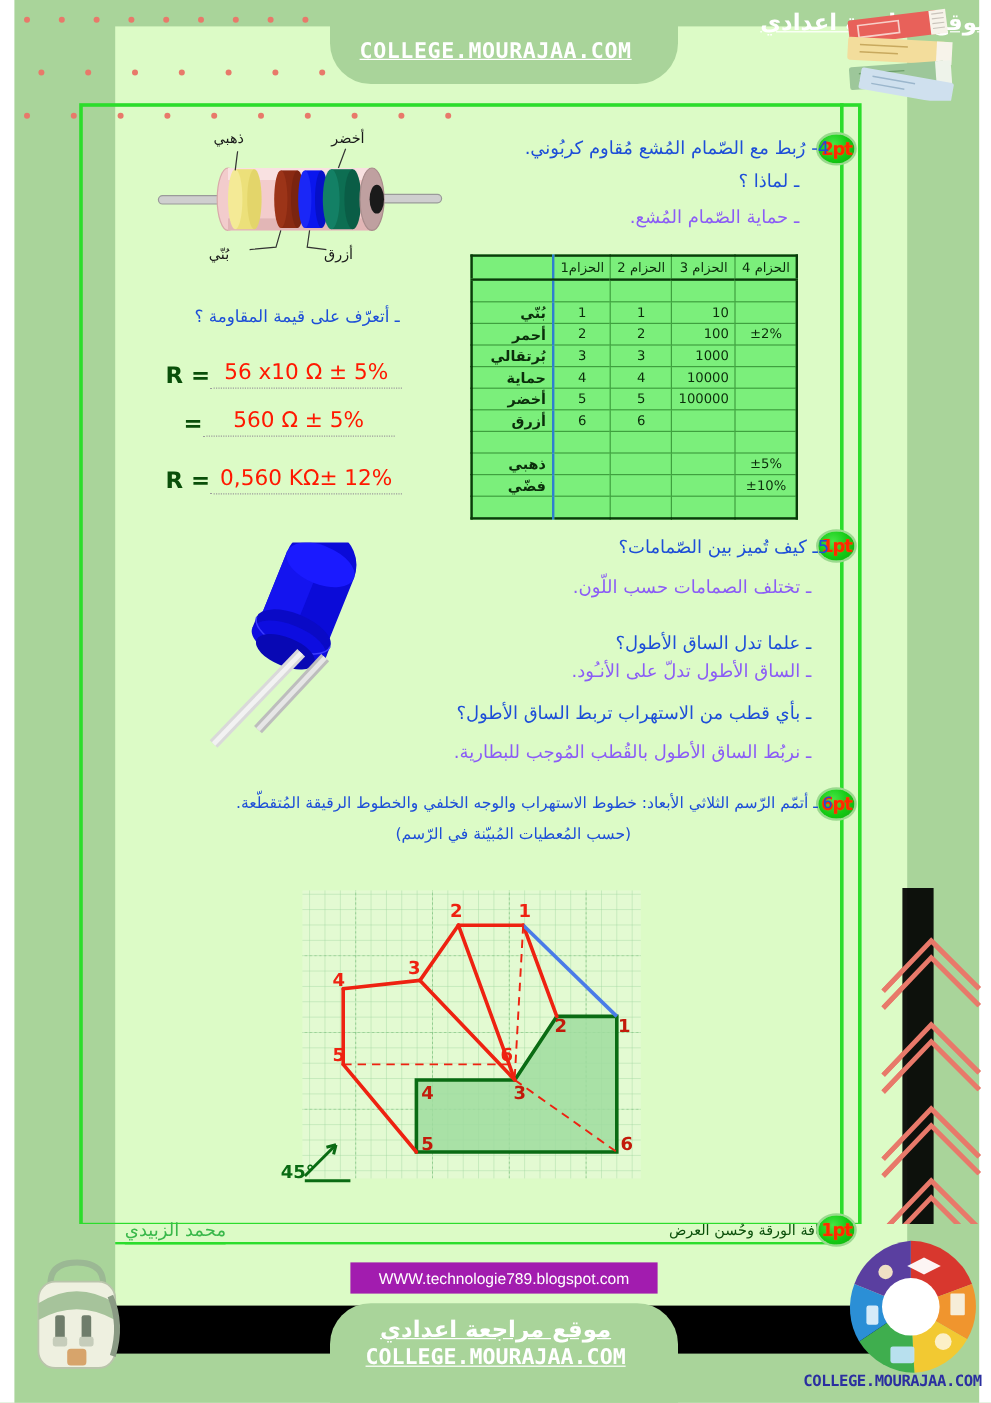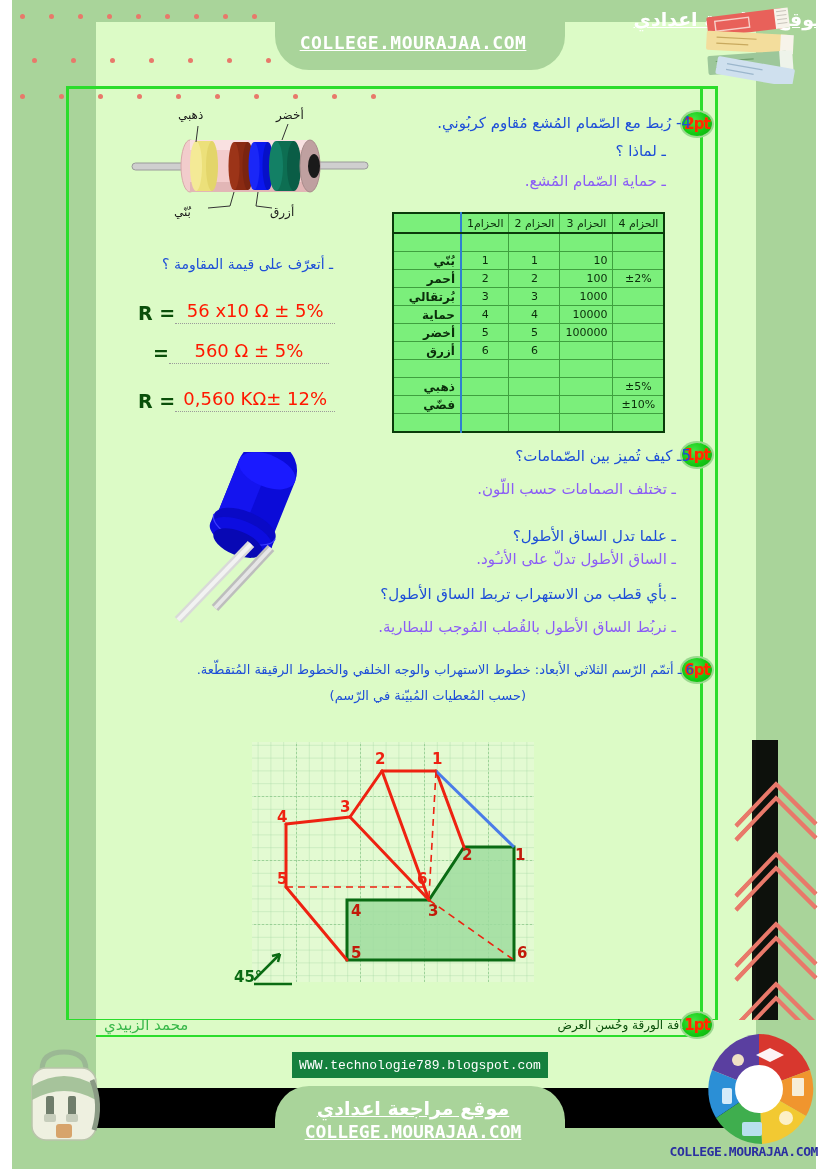--- a/index.html
+++ b/index.html
@@ -94,23 +94,23 @@
 
   
   .ftr-midgreen{position:absolute;left:0;top:1020px;width:826px;height:149px;background:#a9d49a;}
   .ftr-paper{position:absolute;left:96px;top:1020px;width:660px;height:86px;background:#dcfbc6;}
   .ftr-black{position:absolute;left:96px;top:1088px;width:660px;height:40px;background:#000000;}
   .ftr-plate{position:absolute;left:275px;top:1086px;width:290px;height:90px;background:#a9d49a;border-radius:34px 34px 0 0;}
   .ftr-title{position:absolute;left:0;width:826px;text-align:center;color:#ffffff;font-weight:bold;}
   .ftr-ar{top:1097px;font-size:19px;text-decoration:underline;}
   .ftr-url{top:1121px;font-size:18px;text-decoration:underline;font-family:"DejaVu Sans Mono","Liberation Mono",monospace;}
   .blogbar{
-    position:absolute;left:292px;top:1052px;width:256px;height:26px;background:#15803d;
+    position:absolute;left:292px;top:1052px;width:256px;height:26px;background:#a21caf;
     display:flex;align-items:center;justify-content:center;color:#ffffff;font-size:13px;
-    font-family:Liberation Mono, monospace;
+    font-family:Liberation Sans, sans-serif;
   }
   .mourajaa-bl{
     position:absolute;right:8px;bottom:10px;color:#2b2fa0;font-weight:bold;font-size:13px;
     font-family:"DejaVu Sans Mono","Liberation Mono",monospace;letter-spacing:-.4px;
   }
   .sig{position:absolute;left:88px;top:1016px;font-size:15px;color:#39b84a;direction:rtl;
        border-bottom:2px solid #2bdd2b;padding-bottom:1px;margin-left:16px;}
   .cleanline{position:absolute;left:96px;top:1035px;width:600px;height:2px;background:#2bdd2b;}
   .clean-txt{position:absolute;right:130px;top:1018px;font-size:12px;color:#0a4f0a;direction:rtl;}
 </style>

